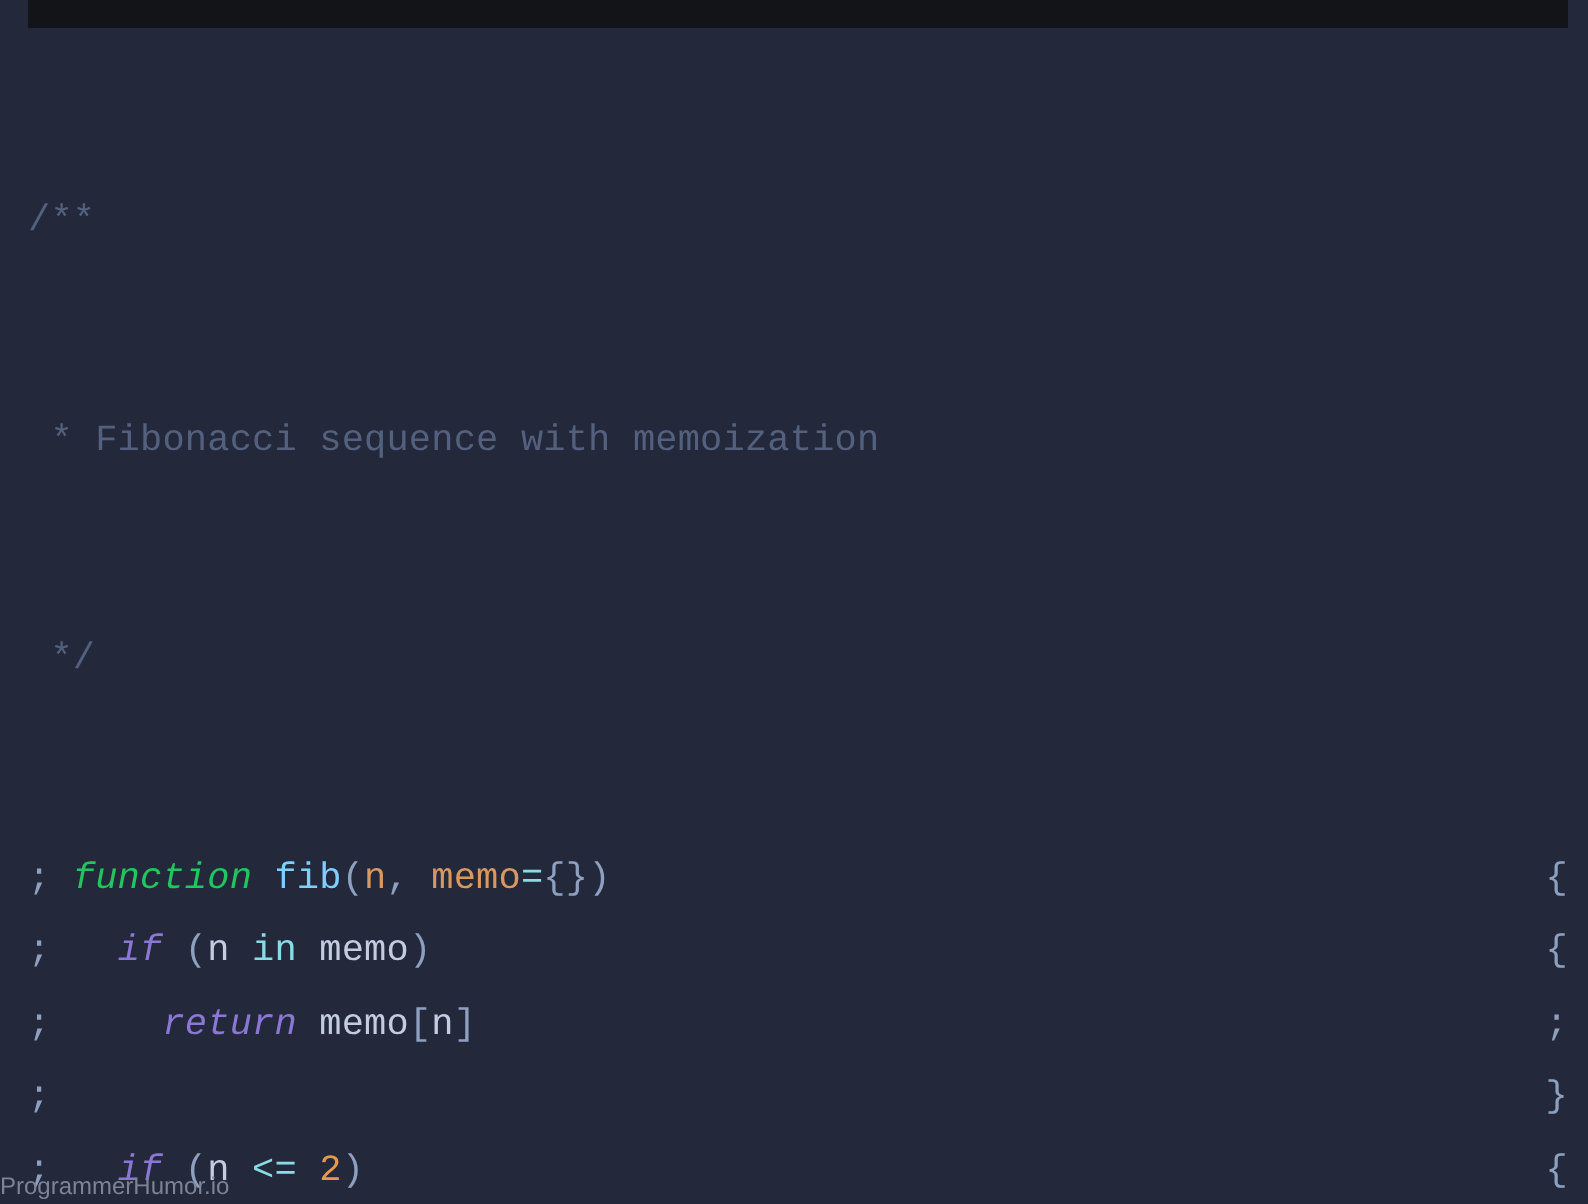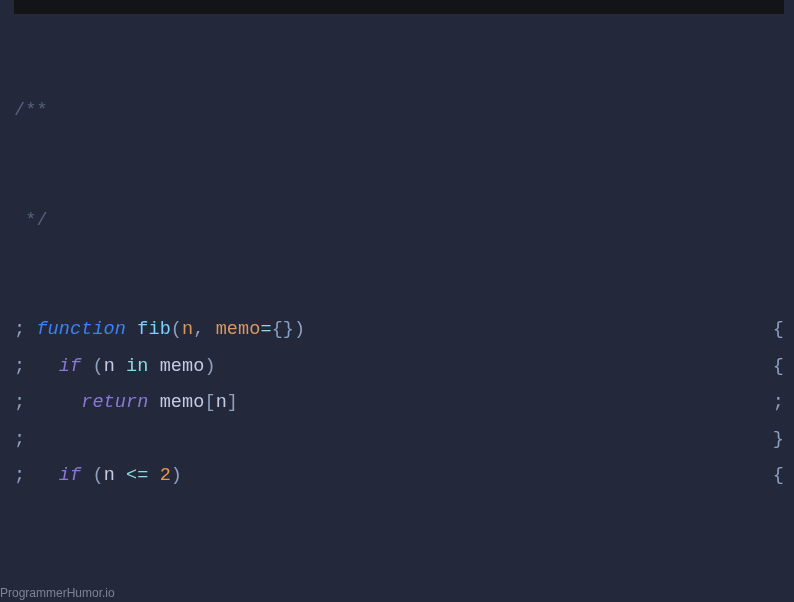--- a/index.html
+++ b/index.html
@@ -27,21 +27,21 @@
     left: 14px;
     right: 10px;
     white-space: pre;
     line-height: 36.5px;
     letter-spacing: 0.1px;
   }
   .row { display: block; height: 36.5px; position: relative; }
   .left { position: absolute; left: 0; }
   .right { position: absolute; right: 0; }
   .c-comment { color: #53617e; }
-  .c-kw     { color: #3b82f6; font-style: italic; }
+  .c-kw     { color: #22c55e; font-style: italic; }
   .c-kw2    { color: #8b77d6; font-style: italic; text-align: right; }
   .c-fn     { color: #7dcfff; }
   .c-param  { color: #d8985f; }
   .c-num    { color: #e49a4c; }
   .c-punct  { color: #8da0bf; }
   .c-op     { color: #89dce4; }
   .c-ident  { color: #c4cce0; }
   .c-brace  { color: #8da0bf; }
   .c-semi   { color: #8da0bf; }
   .watermark {
@@ -54,17 +54,18 @@
     letter-spacing: 0;
   }
 </style>
 </head>
 <body>
 
 <div class="topbar"></div>
 
 <div class="code">
   <span class="row"><span class="c-comment">/**</span></span>
+  <span class="row"><span class="c-comment"> * Fibonacci sequence with memoization</span></span>
   <span class="row"><span class="c-comment"> */</span></span>
   <div id="code-lines"><span class="row"><span class="left"><span class="c-semi">;</span><span> </span><span class="c-kw">function</span><span> </span><span class="c-fn">fib</span><span class="c-punct">(</span><span class="c-param">n</span><span class="c-punct">, </span><span class="c-param">memo</span><span class="c-op">=</span><span class="c-brace">{}</span><span class="c-punct">)</span></span><span class="right c-brace">{</span></span><span class="row"><span class="left"><span class="c-semi">;</span><span> </span><span>  </span><span class="c-kw2">if</span><span> </span><span class="c-punct">(</span><span class="c-ident">n</span><span> </span><span class="c-op">in</span><span> </span><span class="c-ident">memo</span><span class="c-punct">)</span></span><span class="right c-brace">{</span></span><span class="row"><span class="left"><span class="c-semi">;</span><span> </span><span>    </span><span class="c-kw2">return</span><span> </span><span class="c-ident">memo</span><span class="c-punct">[</span><span class="c-ident">n</span><span class="c-punct">]</span></span><span class="right c-semi">;</span></span><span class="row"><span class="left"><span class="c-semi">;</span><span> </span></span><span class="right c-brace">}</span></span><span class="row"><span class="left"><span class="c-semi">;</span><span> </span><span>  </span><span class="c-kw2">if</span><span> </span><span class="c-punct">(</span><span class="c-ident">n</span><span> </span><span class="c-op">&lt;=</span><span> </span><span class="c-num">2</span><span class="c-punct">)</span></span><span class="right c-brace">{</span></span></div>
 </div>
 
 <div class="watermark">ProgrammerHumor.io</div>
 
 </body></html>

